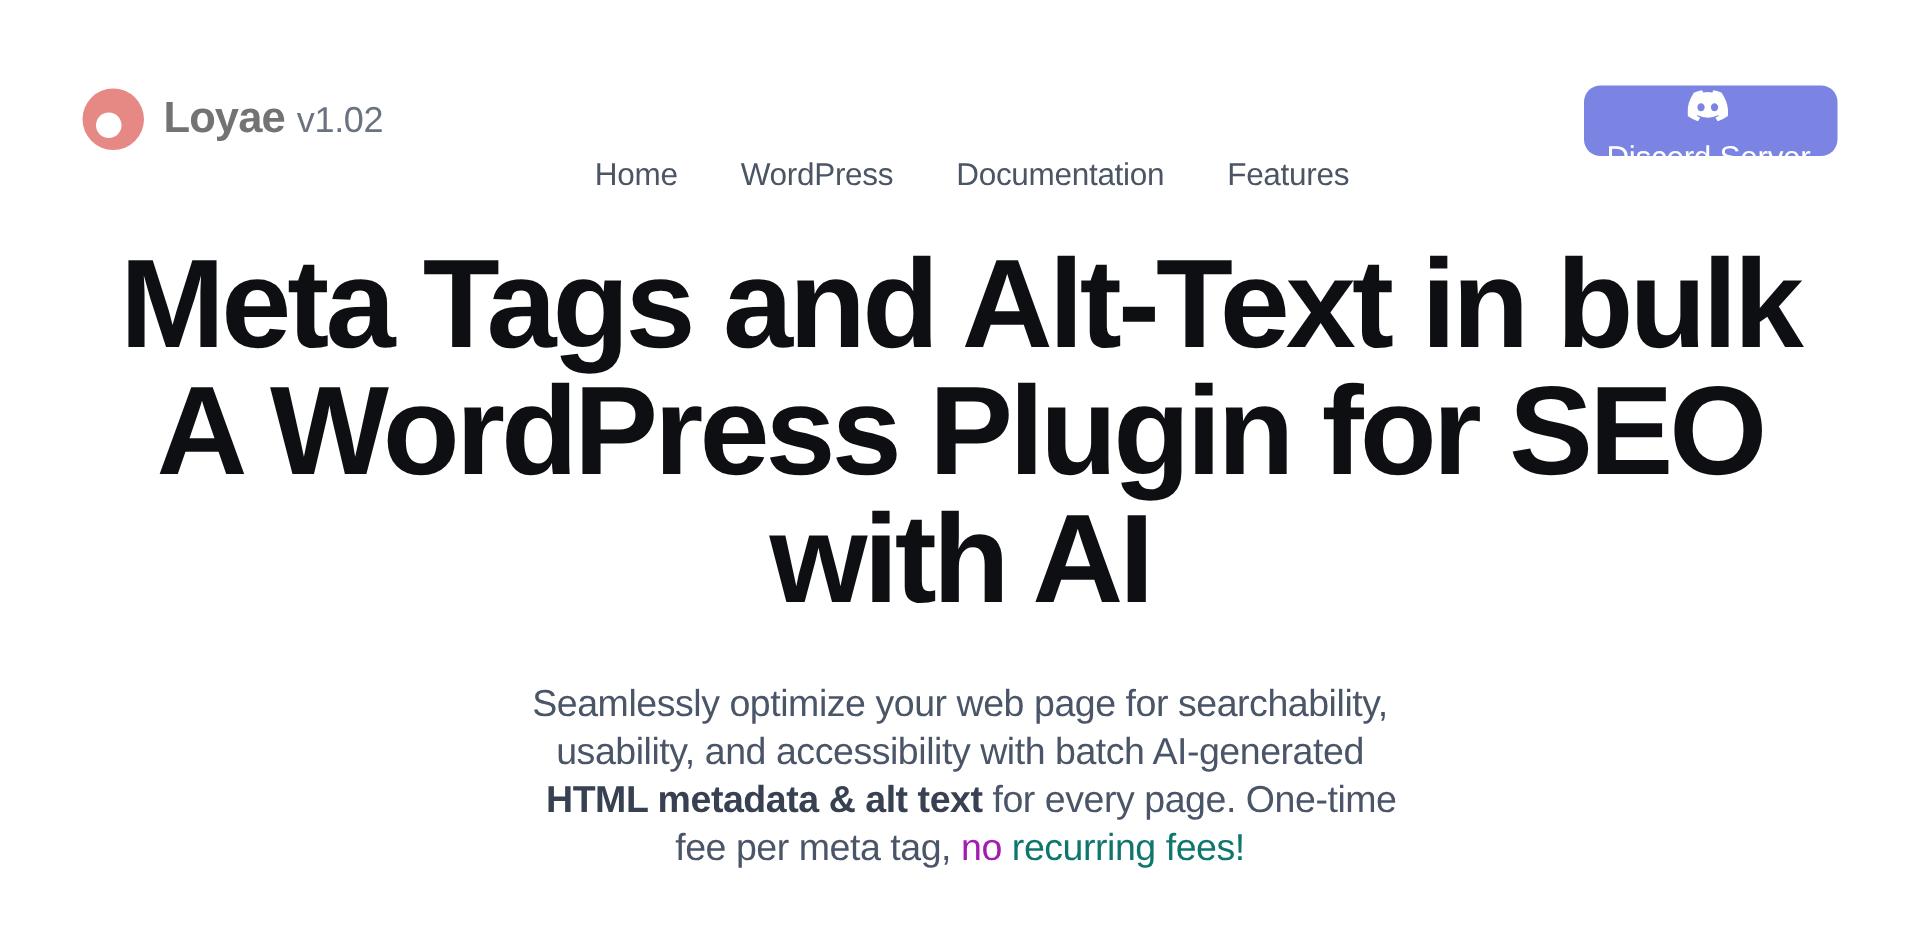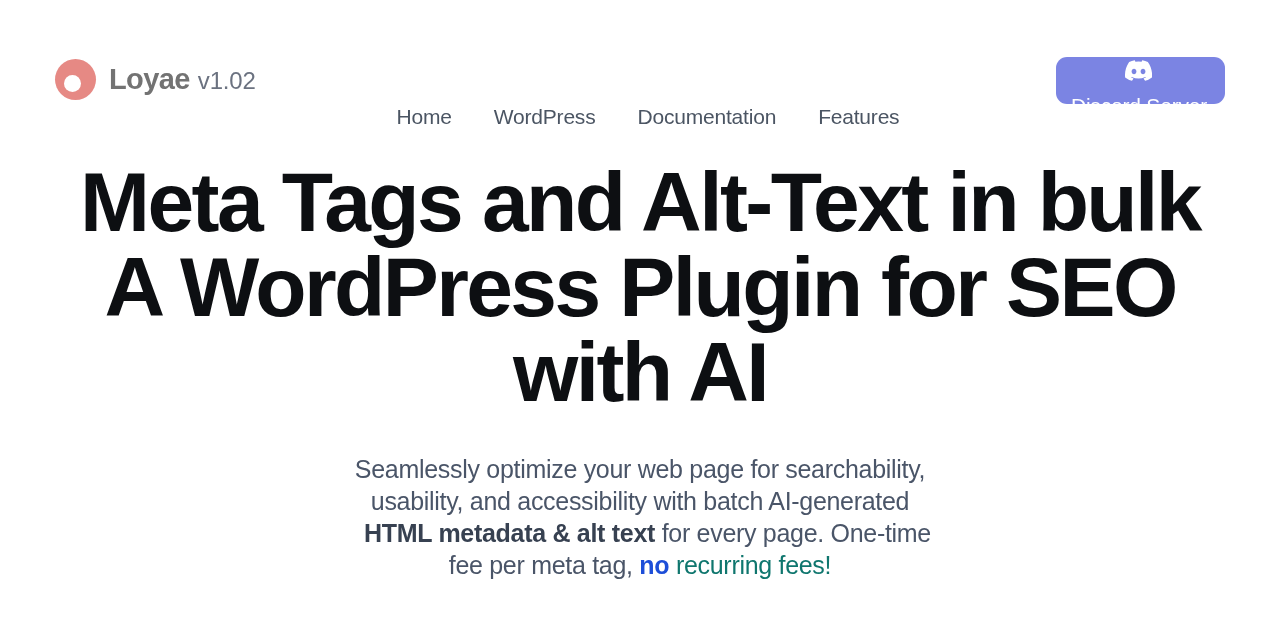--- a/index.html
+++ b/index.html
@@ -189,22 +189,22 @@
     font-weight: 700;
     color: #374151;
     margin-left: 15px;
   }
   .hero-subtitle .accent {
     color: #0f766e;
     font-weight: 400;
     margin-top: 13px;
   }
   .hero-subtitle .accent-strong {
-    color: #1d4ed8;
-    font-weight: 700;
+    color: #a21caf;
+    font-weight: 400;
   }
 </style>
 </head>
 <body>
 
 <div class="page">
 
   <header class="site-header">
 
     <a class="brand" href="#">

